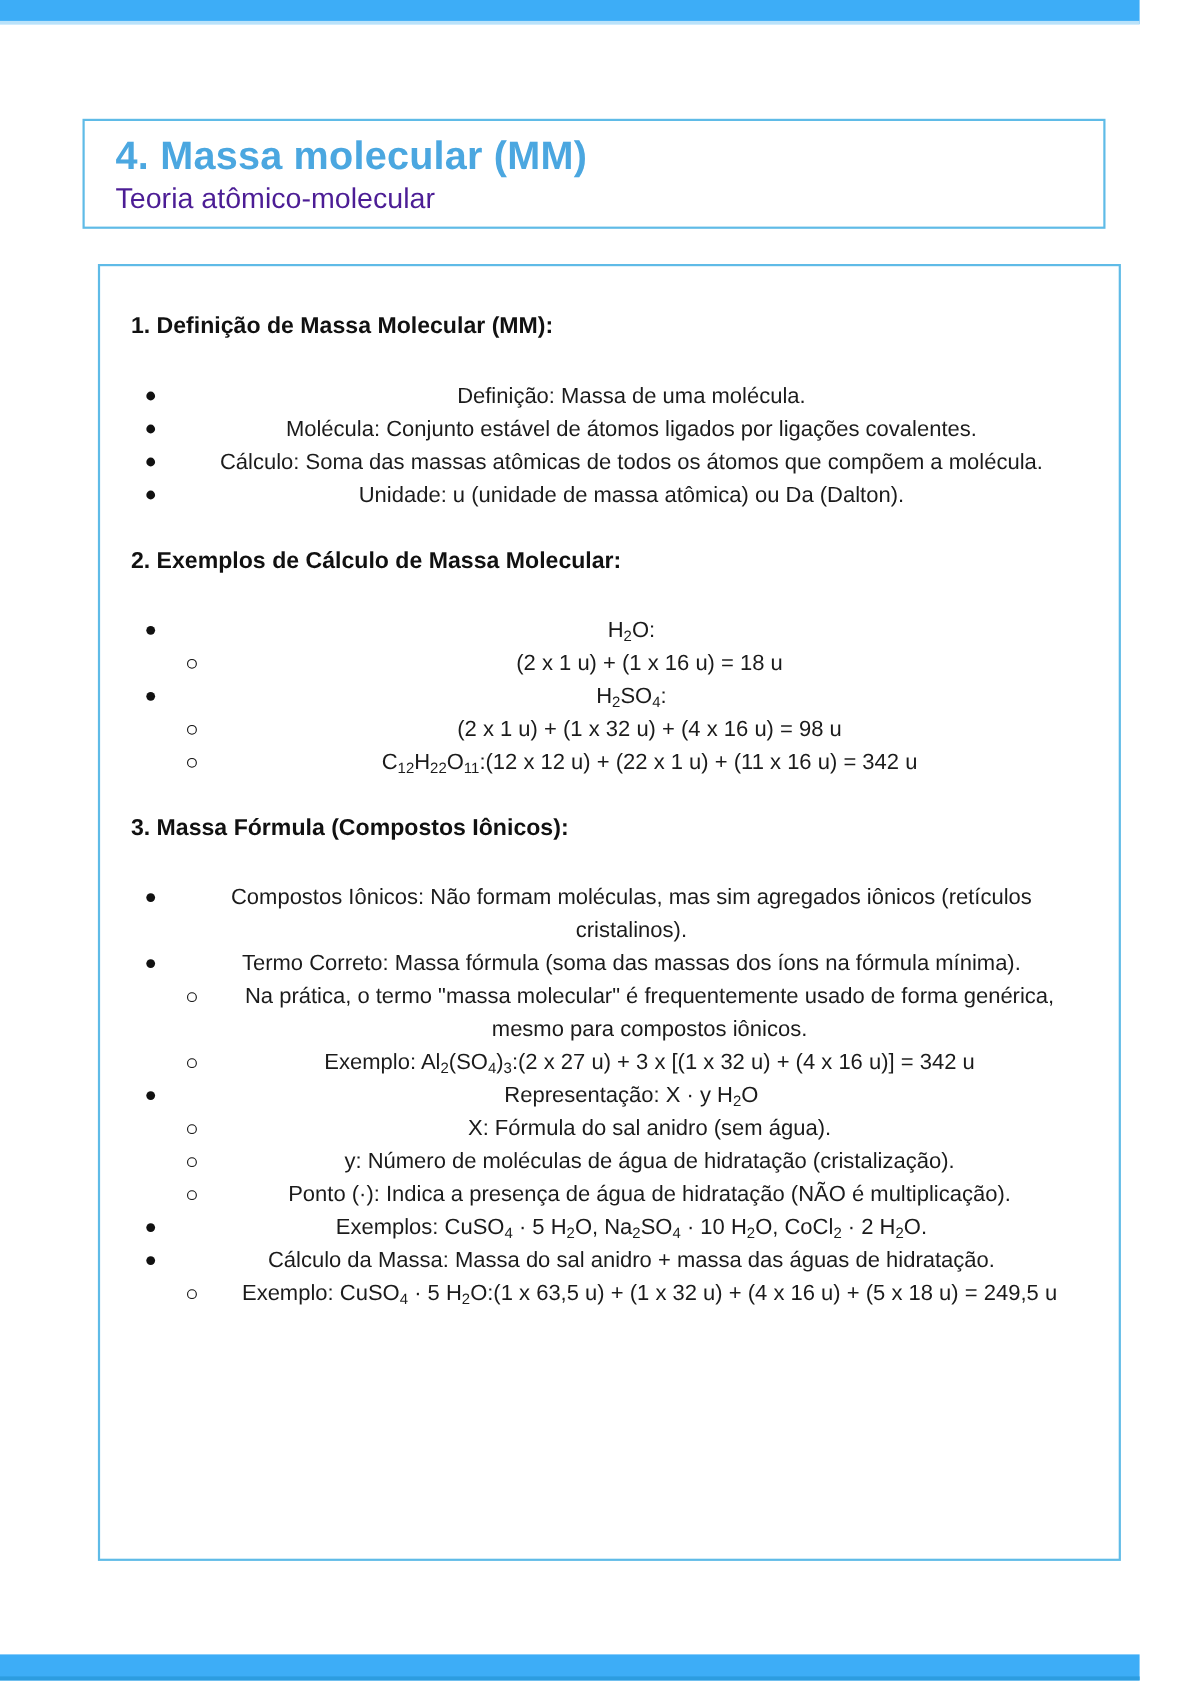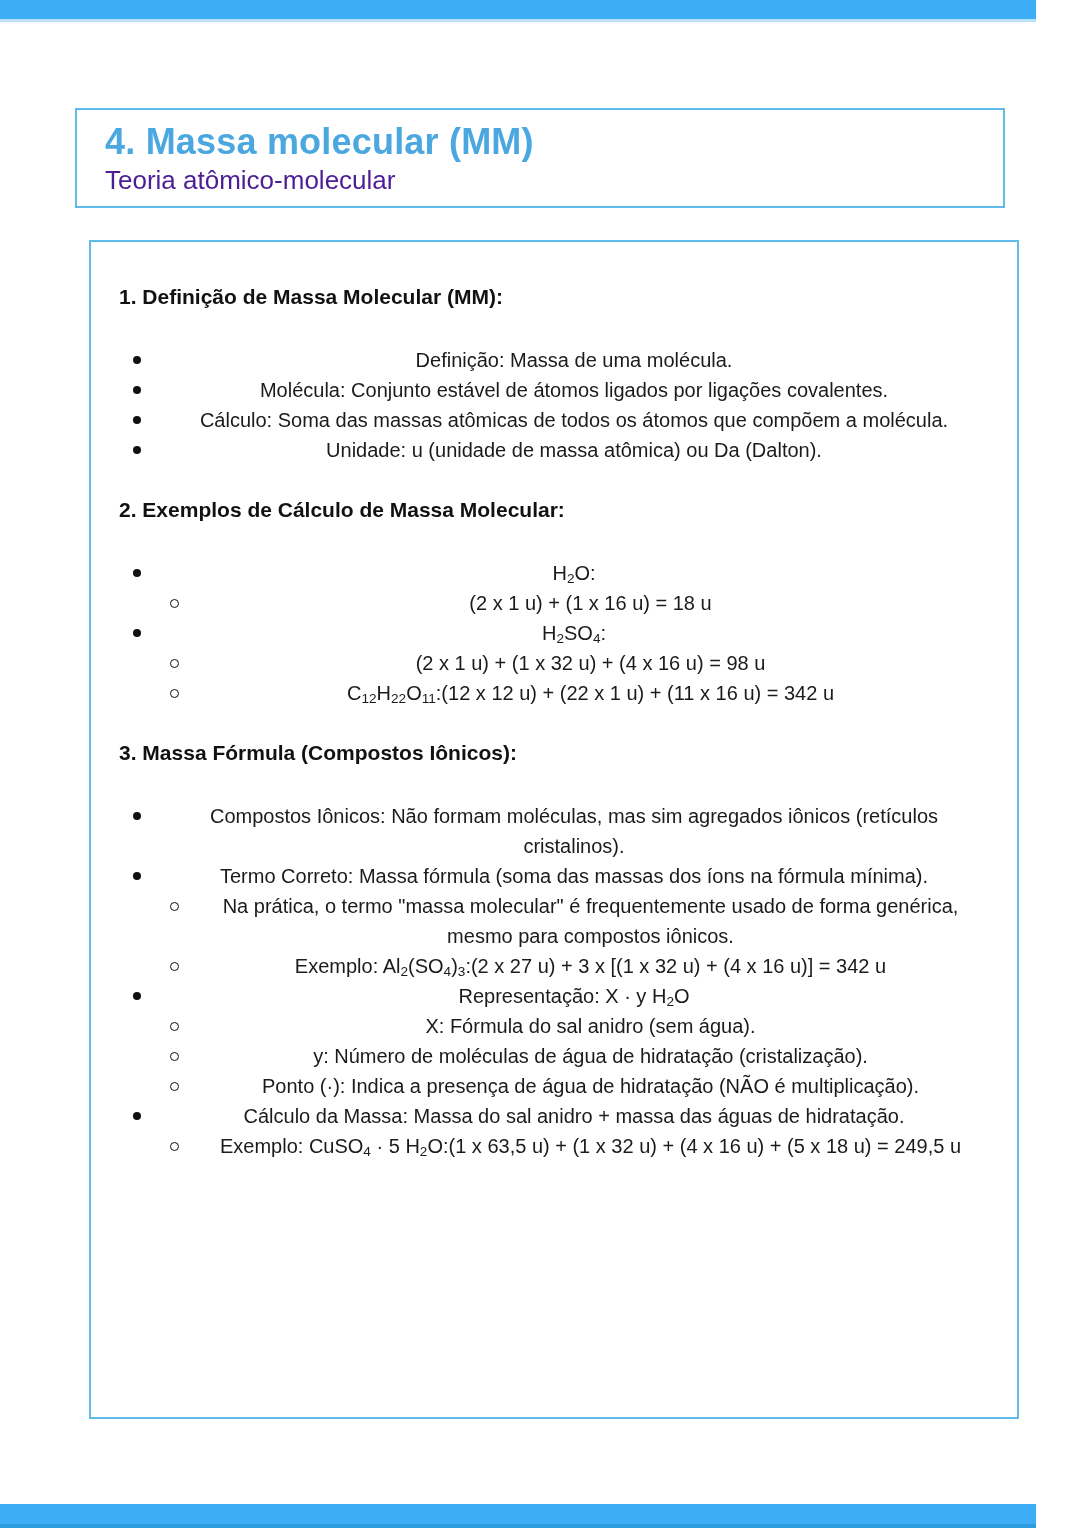--- a/index.html
+++ b/index.html
@@ -132,20 +132,23 @@
       <ul class="l1">
         <li>
           <span class="li-text">Representação: X · y H<sub>2</sub>O</span>
           <ul class="l2">
             <li><span class="li-text">X: Fórmula do sal anidro (sem água).</span></li>
             <li><span class="li-text">y: Número de moléculas de água de hidratação (cristalização).</span></li>
             <li><span class="li-text">Ponto (·): Indica a presença de água de hidratação (NÃO é multiplicação).</span></li>
           </ul>
         </li>
         <li>
+            <span class="li-text">Exemplos: CuSO<sub>4</sub> · 5 H<sub>2</sub>O, Na<sub>2</sub>SO<sub>4</sub> · 10 H<sub>2</sub>O, CoCl<sub>2</sub> · 2 H<sub>2</sub>O.</span>
+          </li>
+        <li>
           <span class="li-text">Cálculo da Massa: Massa do sal anidro + massa das águas de hidratação.</span>
           <ul class="l2">
             <li class="no-wrap"><span class="li-text">Exemplo: CuSO<sub>4</sub> · 5 H<sub>2</sub>O:(1 x 63,5 u) + (1 x 32 u) + (4 x 16 u) + (5 x 18 u) = 249,5 u</span></li>
           </ul>
         </li>
       </ul>
     </section>
 
   </main>
 

